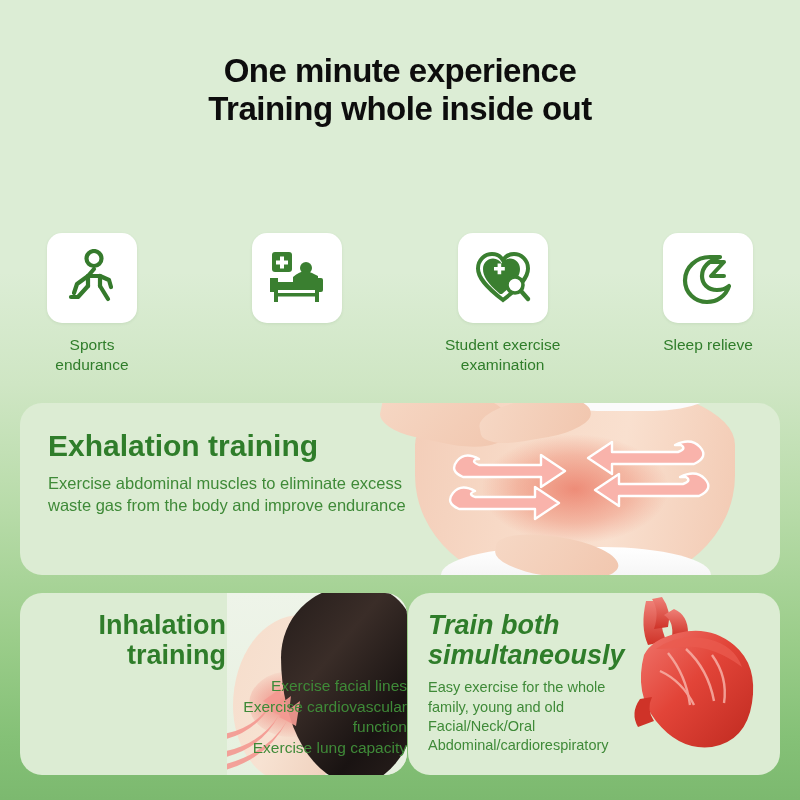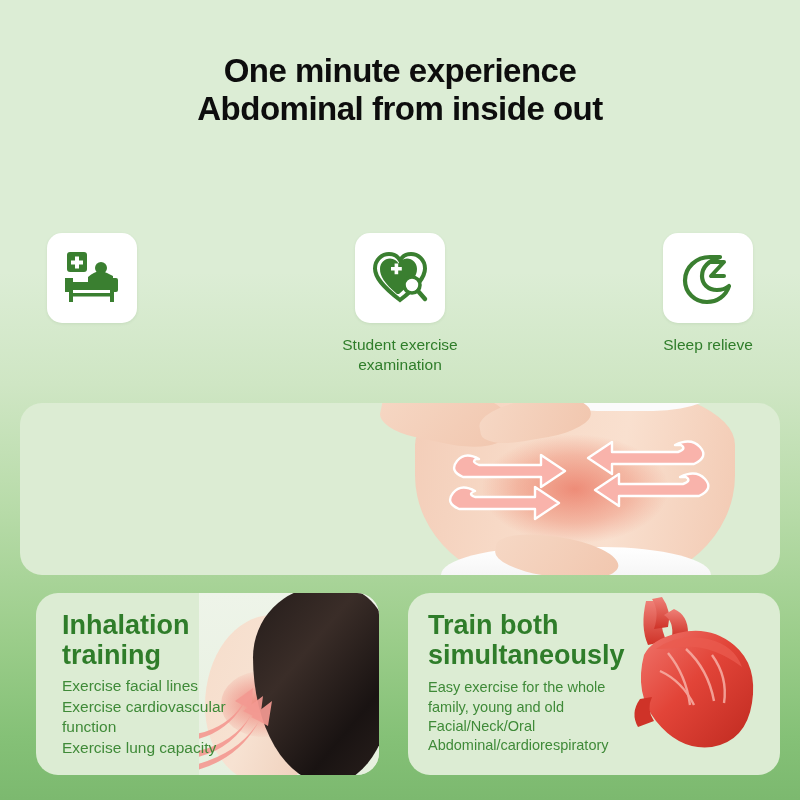--- a/index.html
+++ b/index.html
@@ -92,24 +92,25 @@
     overflow: hidden;
   }
 
   #card-exhalation {
     left: 20px;
     top: 403px;
     width: 760px;
     height: 172px;
   }
   #card-inhalation {
-    left: 36px;
+    left: 20px;
     top: 593px;
-    width: 343px;
+    width: 387px;
     height: 182px;
+    text-align: right;
   }
   #card-both {
     left: 408px;
     top: 593px;
     width: 372px;
     height: 182px;
   }
 
   .card-text {
     position: relative;
@@ -129,21 +130,21 @@
 
   #card-exhalation .card-text { padding: 26px 0 0 28px; }
   #card-exhalation .card-title { font-size: 30px; }
   #card-exhalation .card-desc { font-size: 16.5px; margin-top: 11px; }
 
   #card-inhalation .card-text { padding: 18px 0 0 26px; }
   #card-inhalation .card-title { font-size: 27px; max-width: 180px; }
   #card-inhalation .card-desc { font-size: 15.5px; margin-top: 6px; }
 
   #card-both .card-text { padding: 18px 0 0 20px; }
-  #card-both .card-title { font-size: 27px; max-width: 240px; }
+  #card-both .card-title { font-size: 27px; max-width: 240px; font-style: italic; }
   #card-both .card-desc { font-size: 14.5px; margin-top: 8px; }
 
   
   .art { position: absolute; z-index: 1; }
 
   
   #art-abdomen {
     left: 355px;
     top: -18px;
     width: 405px;
@@ -253,25 +254,44 @@
     overflow: hidden;
   }
 </style>
 </head>
 <body>
 
 <div id="poster">
 
   <div class="title-block">
     <span class="title-line">One minute experience</span>
-    <span class="title-line">Abdominal from inside out</span>
+    <span class="title-line">Training whole inside out</span>
   </div>
 
   <div class="feature-row">
 
+    <div class="feature-item">
+      <div class="feature-tile">
+        <span>
+          <svg width="56" height="58" viewBox="0 0 56 58">
+            <g fill="none" stroke="#357a2c" stroke-width="4.2" stroke-linecap="round" stroke-linejoin="round">
+              <circle cx="30" cy="9.5" r="7.5"></circle>
+              <path d="M30 20 L24 27 L24 37"></path>
+              <path d="M24 27 L36 27 L36 37"></path>
+              <path d="M24 27 L13 35 L10 44"></path>
+              <path d="M36 27 L45 31 L47 38"></path>
+              <path d="M24 37 L14 48 L7 48"></path>
+              <path d="M36 37 L44 50"></path>
+            </g>
+          </svg>
+        </span>
+      </div>
+      <div class="feature-label">Sports
+endurance</div>
+    </div>
 
     <div class="feature-item">
       <div class="feature-tile">
         <span>
           <svg width="62" height="56" viewBox="0 0 62 56">
             <rect x="6" y="2" width="20" height="20" rx="3" fill="#3a7f30"></rect>
             <path d="M14 6.5 h4 v4 h4 v4 h-4 v4 h-4 v-4 h-4 v-4 h4 z" fill="#ffffff"></path>
             <circle cx="40" cy="18" r="6" fill="#3a7f30"></circle>
             <path d="M27 27 q10 -9 19 -4 l6 3 v6 H27 z" fill="#3a7f30"></path>
             <path d="M4 28 h8 v14 H4 z" fill="#3a7f30"></path>
@@ -331,20 +351,25 @@
       <svg class="arrow-overlay" width="405" height="200" viewBox="0 0 405 200">
         <g fill="#f9b3ab" stroke="#ffffff" stroke-width="2.4" stroke-linejoin="round">
           <path d="M104 74 q-14 -8 -22 2 q-8 10 6 16 l78 0 l0 10 l24 -16 l-24 -16 l0 10 l-62 0 q-8 -3 -3 -6 z"></path>
           <path d="M100 106 q-14 -8 -22 2 q-8 10 6 16 l76 0 l0 10 l24 -16 l-24 -16 l0 10 l-60 0 q-8 -3 -0 -6 z"></path>
           <path d="M300 60 q16 -8 25 2 q9 10 -6 17 l-82 0 l0 10 l-24 -16 l24 -16 l0 10 l66 0 q9 -3 3 -7 z"></path>
           <path d="M305 92 q16 -8 25 2 q9 10 -6 17 l-80 0 l0 10 l-24 -16 l24 -16 l0 10 l64 0 q9 -3 3 -7 z"></path>
         </g>
       </svg>
     </div>
 
+    <div class="card-text">
+      <div class="card-title">Exhalation training</div>
+      <div class="card-desc">Exercise abdominal muscles to eliminate excess
+waste gas from the body and improve endurance</div>
+    </div>
   </div>
 
   <div class="card" id="card-inhalation">
 
     <div class="art" id="art-face">
       <div class="face-bg"></div>
       <div class="face-skin"></div>
       <div class="face-blush"></div>
       <div class="ear"></div>
       <div class="hair"></div>

